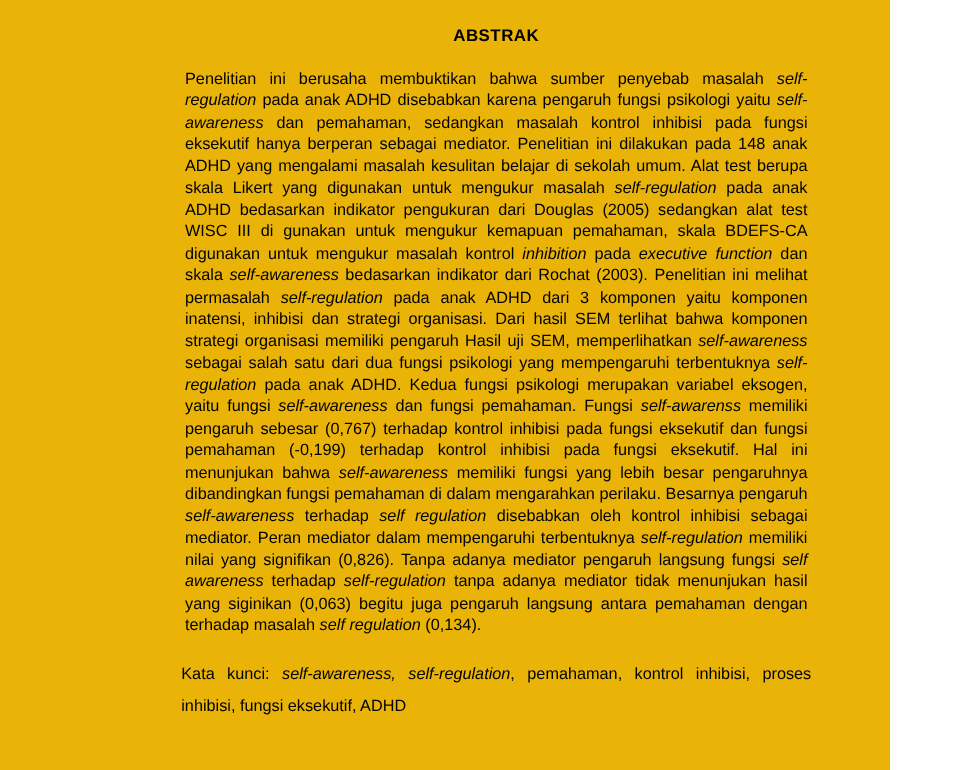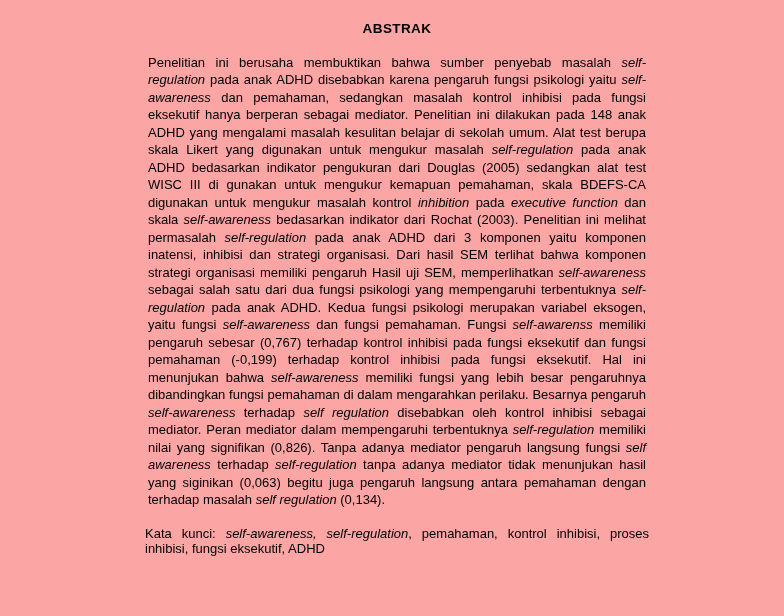--- a/index.html
+++ b/index.html
@@ -9,23 +9,23 @@
   body {
     width: 784px;
     height: 616px;
     background: #ffffff;
     font-family: "Liberation Sans", sans-serif;
     color: #000000;
     overflow: hidden;
   }
   .page {
     position: relative;
-    width: 784px;
+    width: 712px;
     height: 616px;
-    background: #fca5a5;
+    background: #eab308;
   }
   .doc-body {
     position: absolute;
     left: 145px;
     top: 20px;
     width: 504px;
   }
   .doc-title {
     font-size: 13.5px;
     font-weight: bold;
@@ -41,21 +41,21 @@
     text-justify: inter-word;
     margin: 3px;
     word-spacing: 0px;
     hyphens: none;
   }
   .abstract-para.last-line-block {
     text-align-last: left;
   }
   .keywords {
     font-size: 13px;
-    line-height: 15px;
+    line-height: 26px;
     text-align: justify;
     text-align-last: left;
     margin: 17.5px 0 0 0;
   }
   i, .it {
     font-style: italic;
   }
 </style>
 </head>
 <body>

